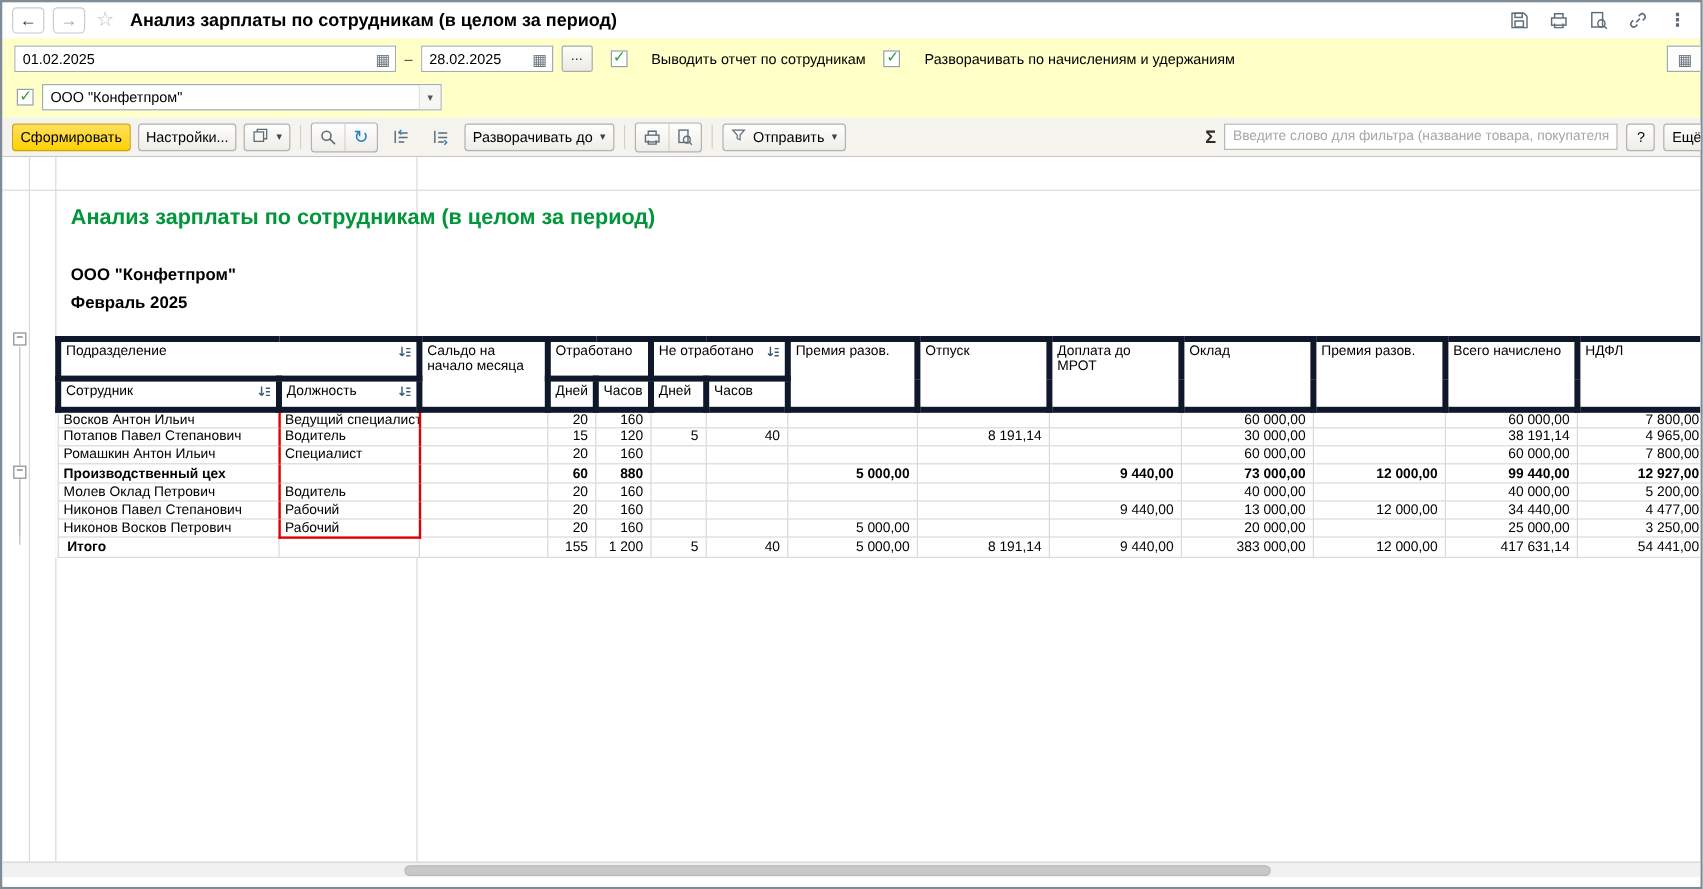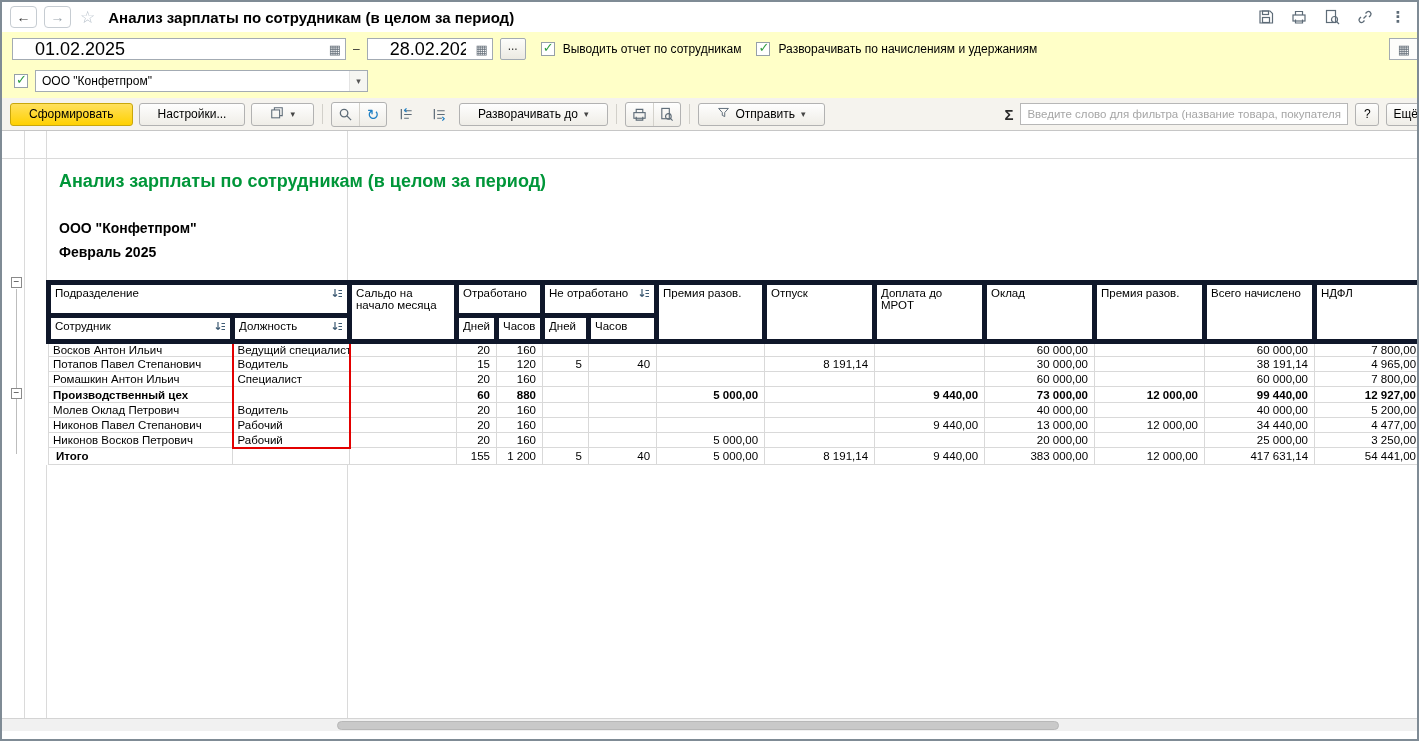--- a/index.html
+++ b/index.html
@@ -23,50 +23,50 @@
   .tb-right{ margin-left:auto; display:flex; align-items:center; gap:15px; }
   .tb-ico{ width:18px; height:18px; color:#5d6b77; cursor:pointer; display:flex; align-items:center; justify-content:center;}
   .tb-ico svg{ width:16px; height:16px; }
   .kebab{ font-size:15px; color:#5d6b77; font-weight:bold; }
 
   
   .filterbar{ flex:0 0 auto; height:66px; background:#ffffc8; padding:6px 10px 6px 10px;
     display:flex; flex-direction:column; justify-content:space-between; }
   .frow{ display:flex; align-items:center; gap:7px; }
   .date-wrap{ display:flex; align-items:stretch; height:22px; border:1px solid #a3abb3; background:#fff; }
-  .date-input{ border:none; outline:none; font-size:18px; padding:0 6px;
-    font-family:"Liberation Sans","DejaVu Sans",sans-serif;margin-left:16px; }
+  .date-input{ border:none; outline:none; font-size:12px; padding:0 6px;
+    font-family:"Liberation Sans","DejaVu Sans",sans-serif; }
   .date-input.w1{ width:296px; }
   .date-input.w2{ width:88px; }
   .cal-btn{ width:20px; display:flex; align-items:center; justify-content:center;
     color:#68727c; font-size:13px; cursor:pointer; background:#fff; border:none; }
   .dash{ font-size:12px; color:#333; }
   .dots-btn{ height:22px; min-width:26px; border:1px solid #a3abb3; border-radius:2px;
     background:linear-gradient(#fdfdfb,#eceae2); font-size:12px; line-height:10px;
     padding:0 5px 6px 5px; cursor:pointer; color:#333; }
   .chk{ width:14px; height:14px; border:1px solid #96a0a8; background:#fff;
     position:relative; display:inline-block; flex:0 0 auto; cursor:pointer; }
   .chk.checked::after{ content:"✓"; position:absolute; left:1px; top:-3px;
     color:#2f9e3f; font-weight:bold; font-size:13px; }
   .chk-label{ font-size:12px; color:#000; cursor:default; }
-  .chk-group{ display:flex; align-items:center; gap:8px; margin-left:8px; }
+  .chk-group{ display:flex; align-items:center; gap:20px; margin-left:8px; }
   .combo{ width:333px; height:22px; border:1px solid #a3abb3; background:#fff;
     display:flex; align-items:center; cursor:pointer; }
   .combo-val{ flex:1; font-size:12px; padding:0 6px; white-space:nowrap; overflow:hidden; }
   .combo-arrow{ width:18px; height:100%; display:flex; align-items:center;
     justify-content:center; font-size:9px; color:#555; border-left:1px solid #e4e4e4; background:#f6f6f2; }
   .edge-btn{ margin-left:auto; margin-right:-12px; height:22px; width:30px;
     border:1px solid #a3abb3; background:#fdfdfb; color:#68727c; font-size:13px; cursor:pointer;}
 
   
   .toolbar{ flex:0 0 auto; height:33px; background:#f5f3ee; border-bottom:1px solid #c6c6c6;
     display:flex; align-items:center; padding:0 8px; gap:6px; }
   .btn{ height:23px; border:1px solid #b2b2b2; border-radius:3px;
     background:linear-gradient(#fefefe,#efede7); font-size:12px; color:#000;
-    padding:0 18px; display:inline-flex; align-items:center; gap:6px; cursor:pointer; white-space:nowrap;}
+    padding:0 6px; display:inline-flex; align-items:center; gap:6px; cursor:pointer; white-space:nowrap;}
   .btn-primary{ background:linear-gradient(#ffe05e,#ffd100); border-color:#c9a70c; }
   .ico-btn{ width:27px; height:23px; display:flex; align-items:center; justify-content:center;
     border:1px solid #b2b2b2; border-radius:3px; background:linear-gradient(#fefefe,#efede7);
     cursor:pointer; color:#5d6b77; }
   .ico-btn svg{ width:15px; height:15px; }
   .btn-group{ display:flex; border:1px solid #b2b2b2; border-radius:3px; overflow:hidden;
     background:linear-gradient(#fefefe,#efede7); }
   .btn-group .ico-btn{ border:none; border-radius:0; background:transparent; }
   .btn-group .ico-btn + .ico-btn{ border-left:1px solid #d4d2cc; }
   .flat-ico{ border:none; background:transparent; }

